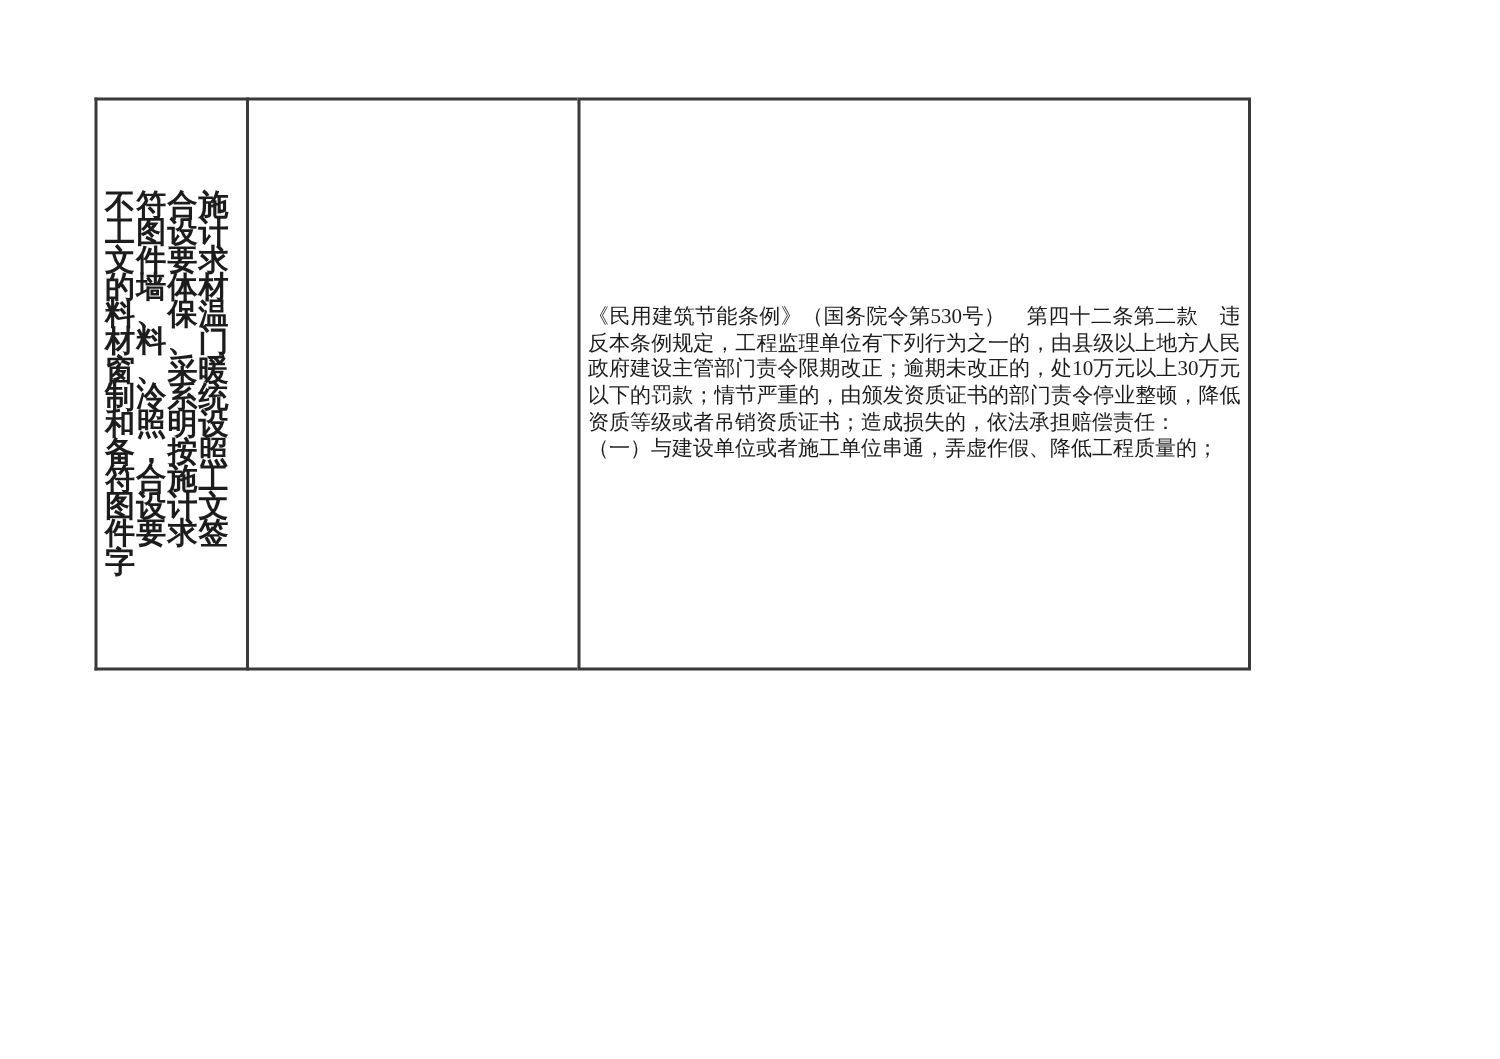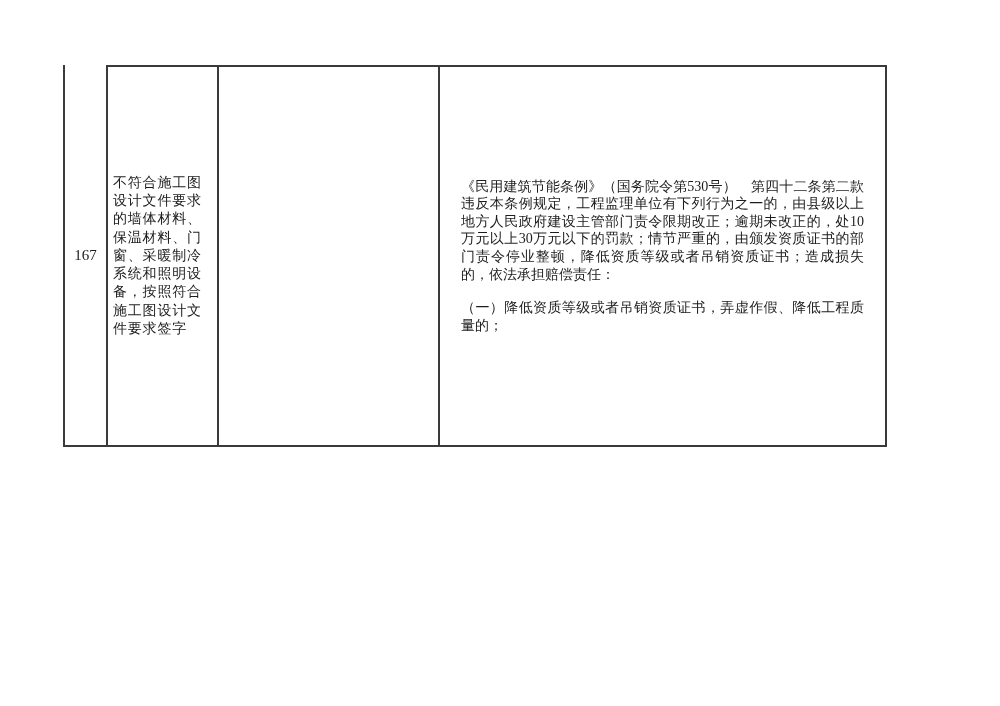--- a/index.html
+++ b/index.html
@@ -36,68 +36,66 @@
   
   .c-seq {
     width: 43px;
     border-left: 2px solid var(--line-color);
     border-bottom: 2px solid var(--line-color);
     justify-content: center;
     font-size: 15px;
   }
   
   .c-violation {
-    width: 111px;
+    width: 101px;
     border-left: 2px solid var(--line-color);
     border-top: 2px solid var(--line-color);
     border-bottom: 2px solid var(--line-color);
     padding: 0 4px 0 5px;
-    font-size: 14px;
+    font-size: 20px;
     line-height: 18.3px;
     letter-spacing: 0.8px;
+    font-weight: bold;
   }
   
   .c-empty {
     width: 221px;
     border-left: 2px solid var(--line-color);
     border-top: 2px solid var(--line-color);
     border-bottom: 2px solid var(--line-color);
   }
   
   .c-legal {
     width: 449px;
     border: 2px solid var(--line-color);
     padding: 0 5px;
     font-size: 14px;
     line-height: 17.6px;
   }
   .c-legal .paragraphs { width: 100%; }
   .c-legal p {
-    margin: 16px;
+    margin: 0;
     text-align: justify;
     text-justify: inter-ideograph;
   }
 </style>
 </head>
 <body>
 
 <div class="penalty-table">
 
-  <div class="cell c-seq">
-    <span>167</span>
-  </div>
 
   <div class="cell c-violation">
     <div>不符合施工图设计文件要求的墙体材料、保温材料、门窗、采暖制冷系统和照明设备，按照符合施工图设计文件要求签字</div>
   </div>
 
   <div class="cell c-empty">
     <div></div>
   </div>
 
   <div class="cell c-legal">
     <div class="paragraphs">
       <p>《民用建筑节能条例》（国务院令第530号）　第四十二条第二款　违反本条例规定，工程监理单位有下列行为之一的，由县级以上地方人民政府建设主管部门责令限期改正；逾期未改正的，处10万元以上30万元以下的罚款；情节严重的，由颁发资质证书的部门责令停业整顿，降低资质等级或者吊销资质证书；造成损失的，依法承担赔偿责任：</p>
-      <p>（一）降低资质等级或者吊销资质证书，弄虚作假、降低工程质量的；</p>
+      <p>（一）与建设单位或者施工单位串通，弄虚作假、降低工程质量的；</p>
     </div>
   </div>
 
 </div>
 
 </body></html>

